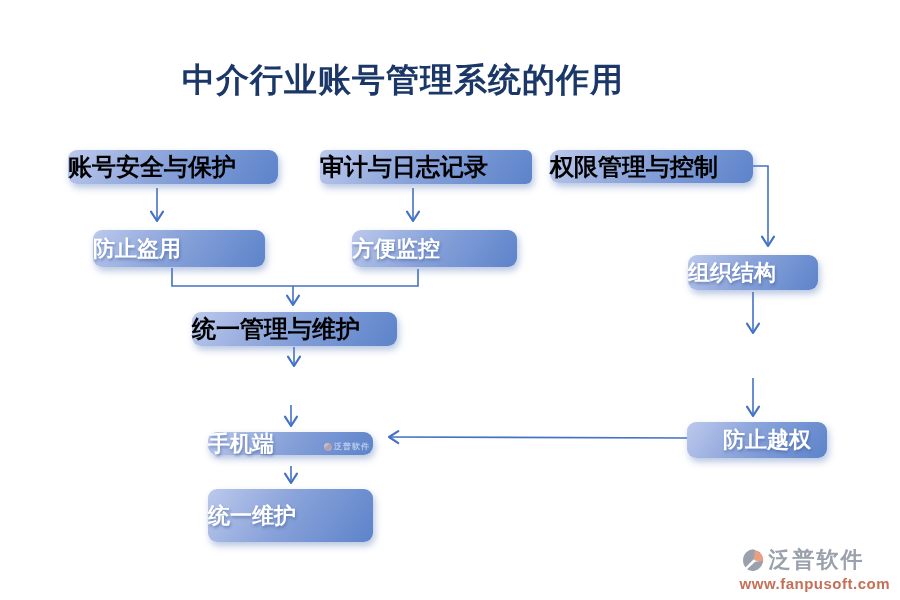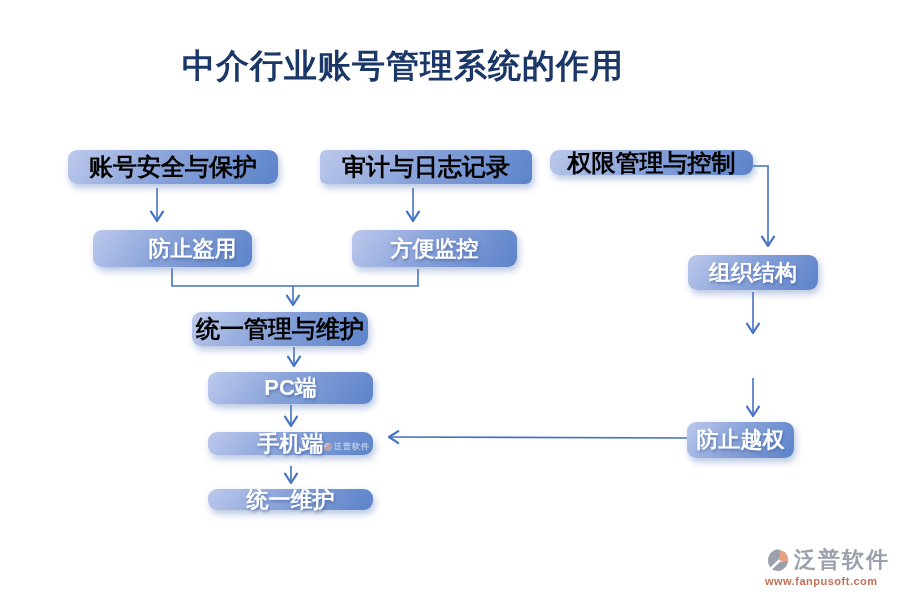--- a/index.html
+++ b/index.html
@@ -8,65 +8,65 @@
     font-family: "Liberation Sans", "DejaVu Sans", sans-serif;
     width: 900px; height: 600px; overflow: hidden;
   }
   .canvas {
     position: relative;
     width: 900px; height: 600px;
     background: #ffffff;
   }
   .title {
     position: absolute;
-    left: 0; top: 44px; width: 806px;
+    left: 0; top: 58px; width: 806px;
     text-align: center;
     font-size: 33px;
     font-weight: bold;
     color: #1b3768;
     letter-spacing: 1px;
     white-space: nowrap;
   }
   .connector-layer {
     position: absolute; left: 0; top: 0;
     width: 900px; height: 600px;
     pointer-events: none;
   }
   .node {
     position: absolute;
-    display: flex; align-items: center; justify-content: center;
+    display: flex; align-items: center; justify-content: flex-start;
     border-radius: 9px;
     background: linear-gradient(125deg, #bcc9ec 0%, #8aa3da 45%, #5c83ca 100%);
     box-shadow: 2px 4px 7px rgba(100, 130, 190, 0.45);
     white-space: nowrap;
   }
   .lvl1 {
     color: #000000;
     font-weight: bold;
     font-size: 24px;
   }
   .lvl2 {
     color: #ffffff;
     font-weight: bold;
     font-size: 22px;
     text-shadow: 1px 2px 3px rgba(60, 90, 150, 0.55);
   }
   
   .n-account-security   { left: 68px;  top: 150px; width: 210px; height: 34px; }
   .n-audit-logging      { left: 320px; top: 150px; width: 212px; height: 34px; border-radius: 6px; }
-  .n-permission-control { left: 550px; top: 150px; width: 203px; height: 25px; }
-  .n-prevent-theft      { left: 93px;  top: 230px; width: 159px; height: 37px; padding-left: 40px; }
+  .n-permission-control { left: 550px; top: 150px; width: 203px; height: 33px; }
+  .n-prevent-theft      { left: 93px;  top: 230px; width: 172px; height: 37px; }
   .n-easy-monitoring    { left: 352px; top: 230px; width: 165px; height: 37px; }
-  .n-unified-management { left: 192px; top: 312px; width: 176px; height: 34px; }
+  .n-unified-management { left: 192px; top: 312px; width: 205px; height: 34px; }
   .n-pc-client          { left: 208px; top: 372px; width: 165px; height: 32px; }
   .n-mobile-client      { left: 208px; top: 432px; width: 165px; height: 23px; }
-  .n-unified-maintenance{ left: 208px; top: 489px; width: 165px; height: 21px; }
+  .n-unified-maintenance{ left: 208px; top: 489px; width: 165px; height: 53px; }
   .n-org-structure      { left: 688px; top: 255px; width: 130px; height: 35px; }
   .n-business-needs     { left: 688px; top: 339px; width: 130px; height: 37px; }
-  .n-prevent-overreach  { left: 687px; top: 422px; width: 107px; height: 36px; }
+  .n-prevent-overreach  { left: 687px; top: 422px; width: 140px; height: 36px; padding-left: 36px; }
 
   .box-watermark {
     position: absolute;
     right: 3px; bottom: 3px;
     display: flex; align-items: center; gap: 2px;
     font-size: 8px;
     font-weight: bold;
     color: rgba(255, 255, 255, 0.55);
     text-shadow: none;
     letter-spacing: 1px;
@@ -85,21 +85,21 @@
     display: flex; align-items: center; gap: 3px;
   }
   .logo-text {
     font-size: 22px;
     font-weight: bold;
     color: #9aa1ac;
     letter-spacing: 2px;
     line-height: 1;
   }
   .logo-url {
-    font-size: 11px;
+    font-size: 15px;
     font-weight: bold;
     color: #c47056;
     letter-spacing: 0.5px;
     margin-top: 2px;
   }
 </style>
 </head>
 <body>
 
 <div class="canvas">
@@ -139,23 +139,20 @@
   <div class="node lvl1 n-unified-management">
     <span>统一管理与维护</span>
   </div>
 
   <div class="node lvl2 n-prevent-theft">
     <span>防止盗用</span>
   </div>
   <div class="node lvl2 n-easy-monitoring">
     <span>方便监控</span>
   </div>
-  <div class="node lvl2 n-pc-client">
-    <span>PC端</span>
-  </div>
   <div class="node lvl2 n-mobile-client">
     <span>手机端</span>
     <span class="box-watermark">
       <span class="wm-dot"></span>
       <span>泛普软件</span>
     </span>
   </div>
   <div class="node lvl2 n-unified-maintenance">
     <span>统一维护</span>
   </div>

